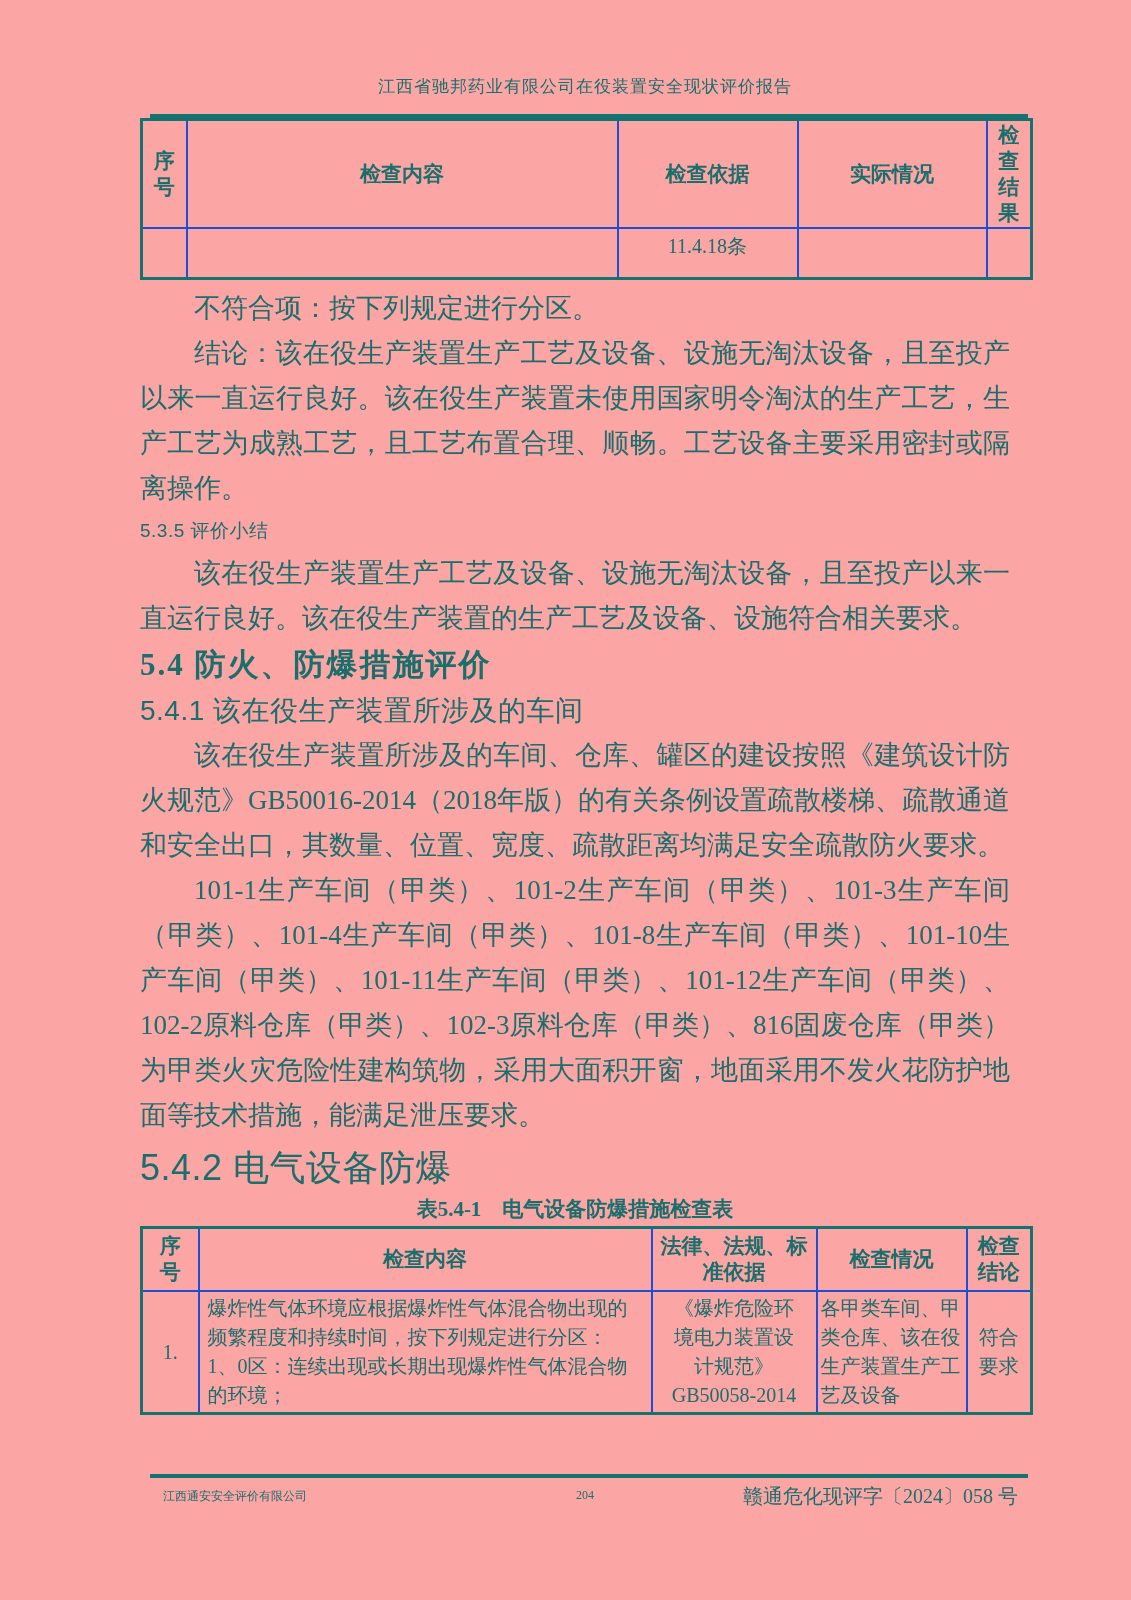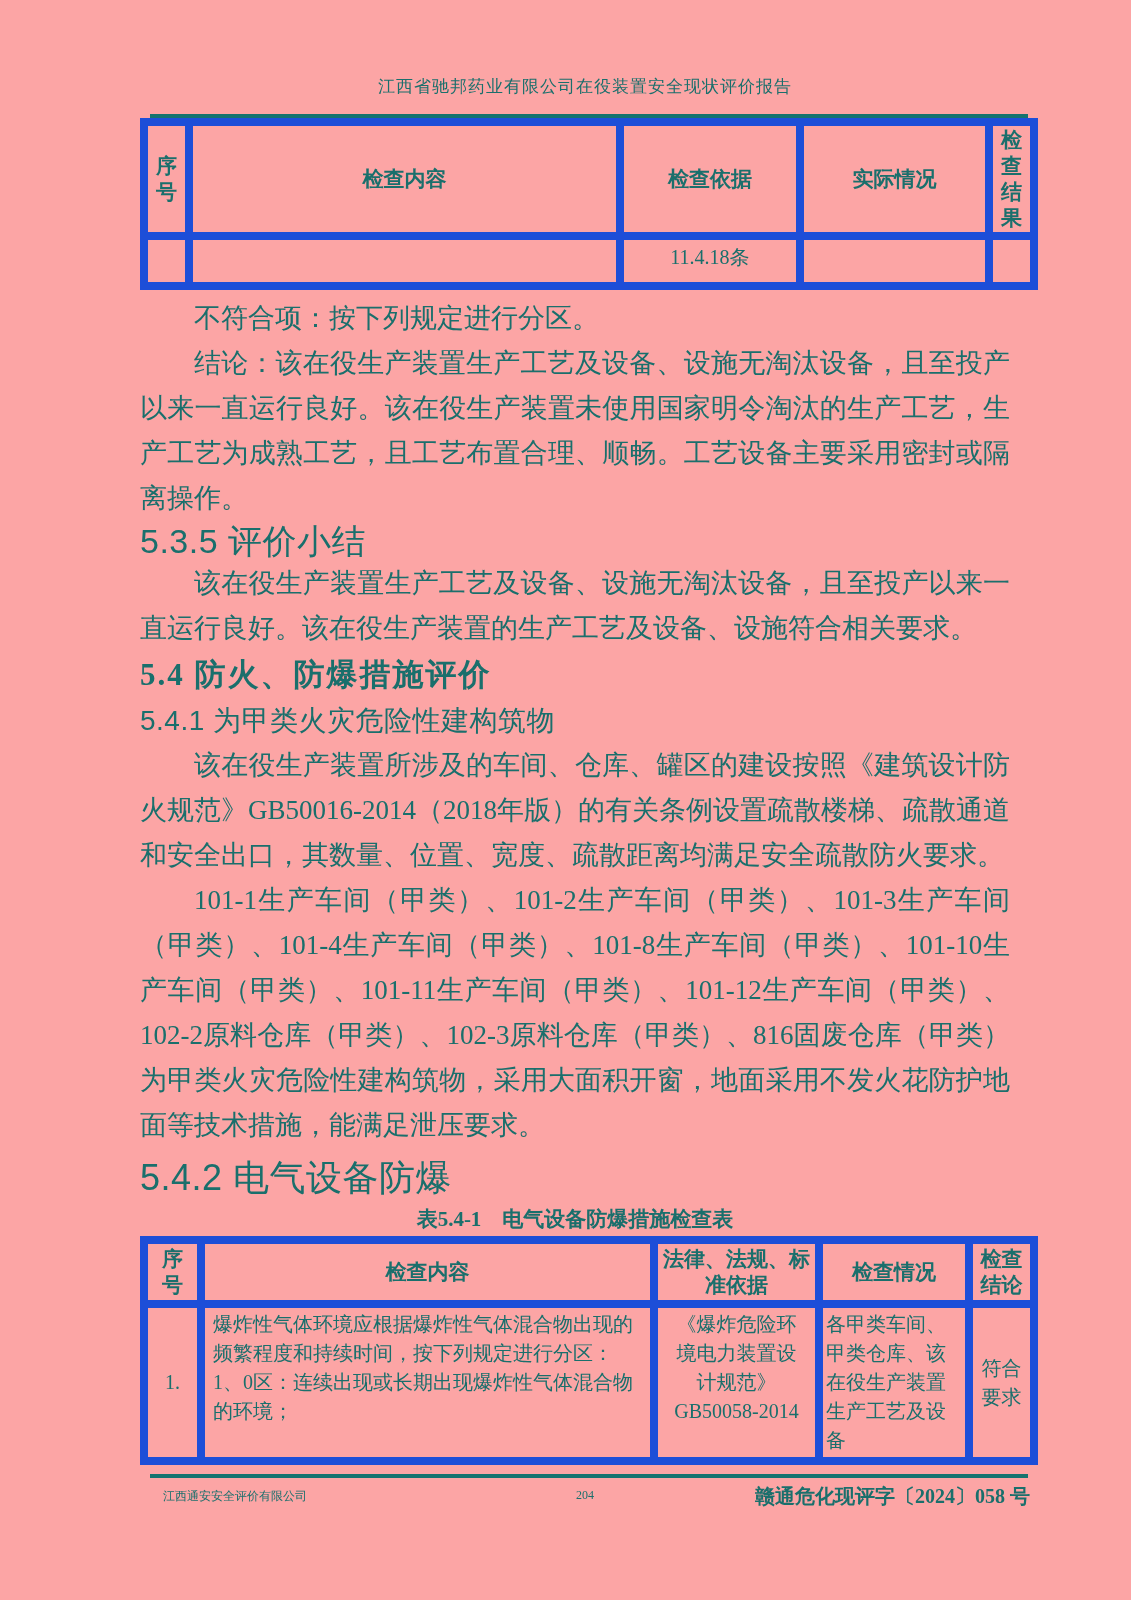--- a/index.html
+++ b/index.html
@@ -17,21 +17,21 @@
     text-align:center;
     font-size:17px;
     line-height:22px;
     letter-spacing:1px;
   }
   .hrule{height:4px;background:#15736f;}
   .hrule-top{margin:16px 0 0 150px;width:878px;}
   
   table{border-collapse:collapse;table-layout:fixed;margin-left:140px;}
   table{border:3px solid #15736f;}
-  th,td{border:8px solid #1d4ed8;overflow:hidden;}
+  th,td{border:2px solid #1d4ed8;overflow:hidden;}
   th{
     font-weight:bold;font-size:21px;line-height:26px;
     text-align:center;vertical-align:middle;
     white-space:pre-line;padding:1px;
   }
   .t1 .h-row{height:53px;}
   .t1 .d-row{height:50px;}
   .t1 td{vertical-align:top;font-size:20px;line-height:26px;padding:4px 2px;text-align:center;}
   .t2 .h-row{height:64px;}
   .t2 .d-row{height:112px;}
@@ -44,40 +44,40 @@
   
   .textblock{margin-left:140px;width:870px;}
   .para{
     font-size:27px;line-height:45px;
     text-align:justify;text-indent:2em;
     margin:0;
   }
   .p-first{margin-top:6px;}
   .h-sub{
     font-family:"Liberation Sans","DejaVu Sans",sans-serif;
-    font-size:34px;line-height:40px;font-weight:normal;
+    font-size:19px;line-height:40px;font-weight:normal;
     margin:0;letter-spacing:0.5px;
   }
   .h-541{font-size:28px;line-height:44px;}
   .h-542{font-size:36px;line-height:44px;margin-top:8px;}
   .h-major{
     font-size:31px;line-height:48px;font-weight:bold;
     letter-spacing:2px;margin:0;
     font-family:"Liberation Serif","DejaVu Serif",serif;
   }
   .tbl-caption{
     font-size:21px;line-height:30px;font-weight:bold;
     text-align:center;margin:4px 0 2px 0;
   }
   
   .hrule-bottom{position:absolute;top:1474px;left:150px;width:878px;}
   .footer-row{position:absolute;top:1482px;left:140px;width:890px;height:30px;}
   .footer-company{position:absolute;left:23px;top:0;font-size:12px;line-height:28px;}
   .footer-page{position:absolute;left:50%;transform:translateX(-50%);top:0;font-size:12px;line-height:26px;}
-  .footer-doc{position:absolute;right:0;top:0;font-size:20px;line-height:28px;font-weight:bold;}
+  .footer-doc{position:absolute;right:12px;top:0;font-size:20px;line-height:28px;font-weight:normal;}
 </style>
 </head>
 <body>
 
 <div class="page">
 
   <div class="doc-title">江西省驰邦药业有限公司在役装置安全现状评价报告</div>
   <div class="hrule hrule-top"></div>
 
   <table class="t1">
@@ -107,21 +107,21 @@
     </tr>
   </tbody>
     </table>
 
   <div class="textblock">
     <p class="para p-first">不符合项：按下列规定进行分区。</p>
     <p class="para">结论：该在役生产装置生产工艺及设备、设施无淘汰设备，且至投产以来一直运行良好。该在役生产装置未使用国家明令淘汰的生产工艺，生产工艺为成熟工艺，且工艺布置合理、顺畅。工艺设备主要采用密封或隔离操作。</p>
     <h3 class="h-sub">5.3.5 评价小结</h3>
     <p class="para">该在役生产装置生产工艺及设备、设施无淘汰设备，且至投产以来一直运行良好。该在役生产装置的生产工艺及设备、设施符合相关要求。</p>
     <h2 class="h-major">5.4 防火、防爆措施评价</h2>
-    <h3 class="h-sub h-541">5.4.1 为甲类火灾危险性建构筑物</h3>
+    <h3 class="h-sub h-541">5.4.1 该在役生产装置所涉及的车间</h3>
     <p class="para">该在役生产装置所涉及的车间、仓库、罐区的建设按照《建筑设计防火规范》GB50016-2014（2018年版）的有关条例设置疏散楼梯、疏散通道和安全出口，其数量、位置、宽度、疏散距离均满足安全疏散防火要求。</p>
     <p class="para">101-1生产车间（甲类）、101-2生产车间（甲类）、101-3生产车间（甲类）、101-4生产车间（甲类）、101-8生产车间（甲类）、101-10生产车间（甲类）、101-11生产车间（甲类）、101-12生产车间（甲类）、102-2原料仓库（甲类）、102-3原料仓库（甲类）、816固废仓库（甲类）为甲类火灾危险性建构筑物，采用大面积开窗，地面采用不发火花防护地面等技术措施，能满足泄压要求。</p>
     <h3 class="h-sub h-542">5.4.2 电气设备防爆</h3>
     <div class="tbl-caption">表5.4-1　电气设备防爆措施检查表</div>
   </div>
 
   <table class="t2">
     <colgroup>
       <col style="width:57px">
         <col style="width:453px">

